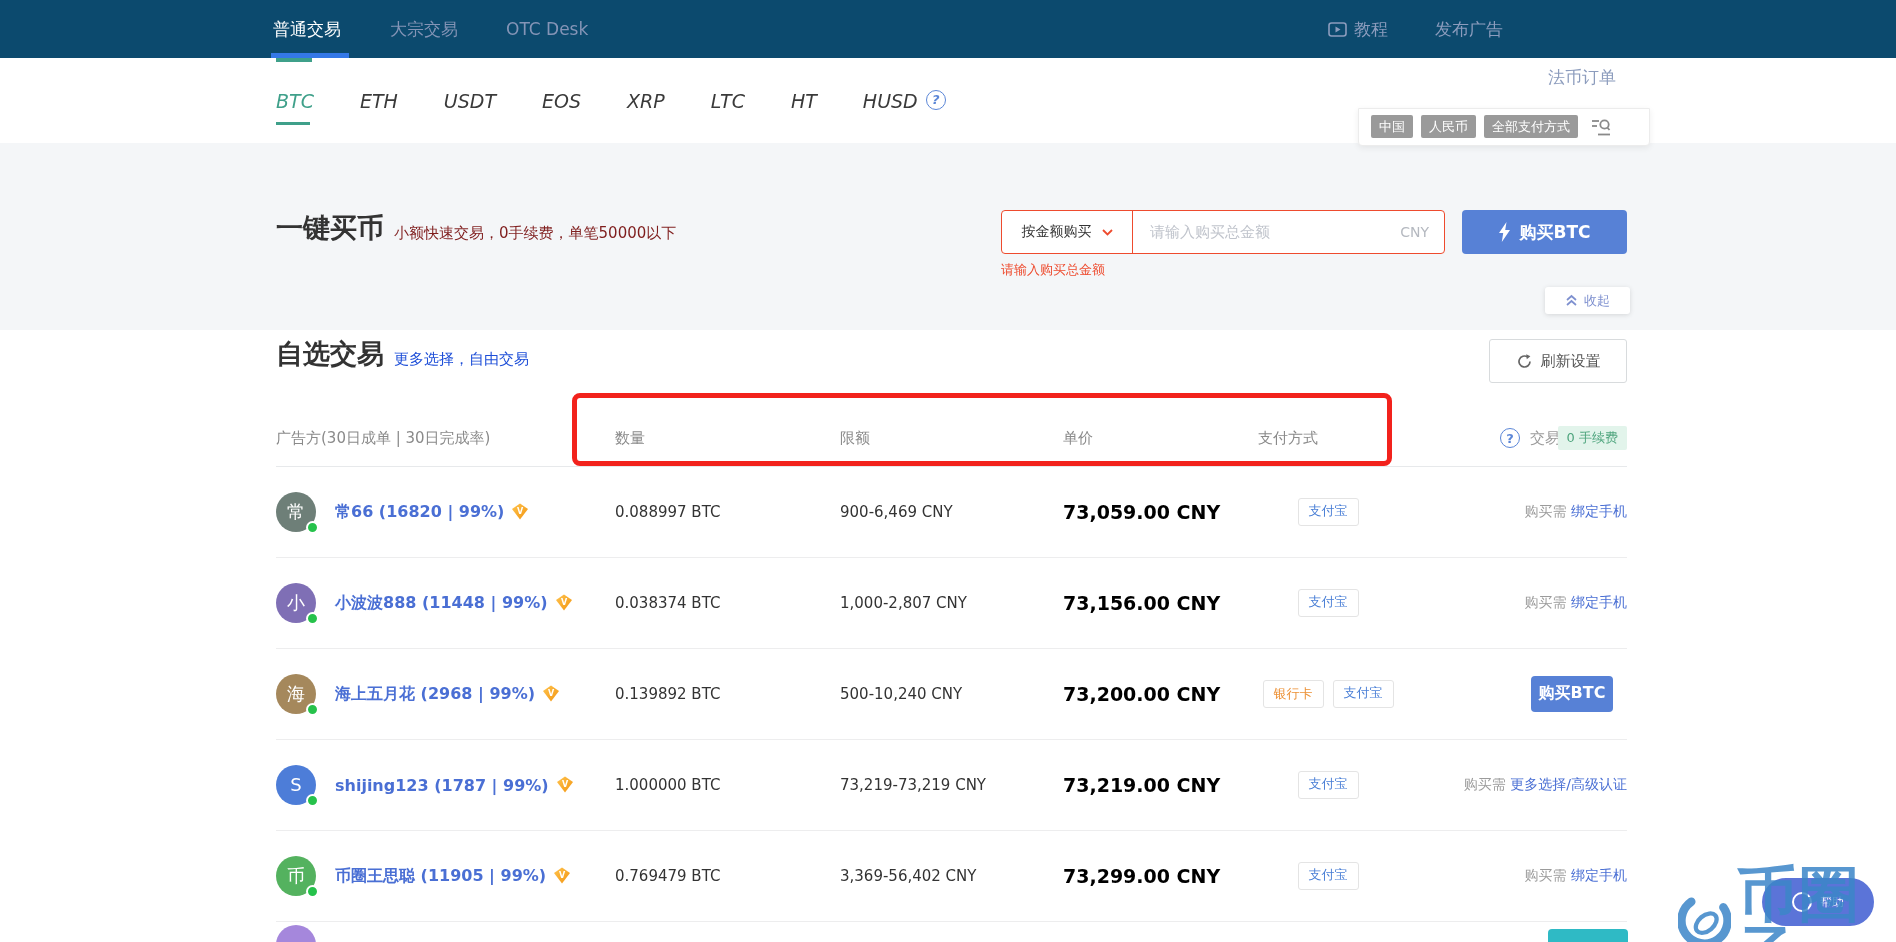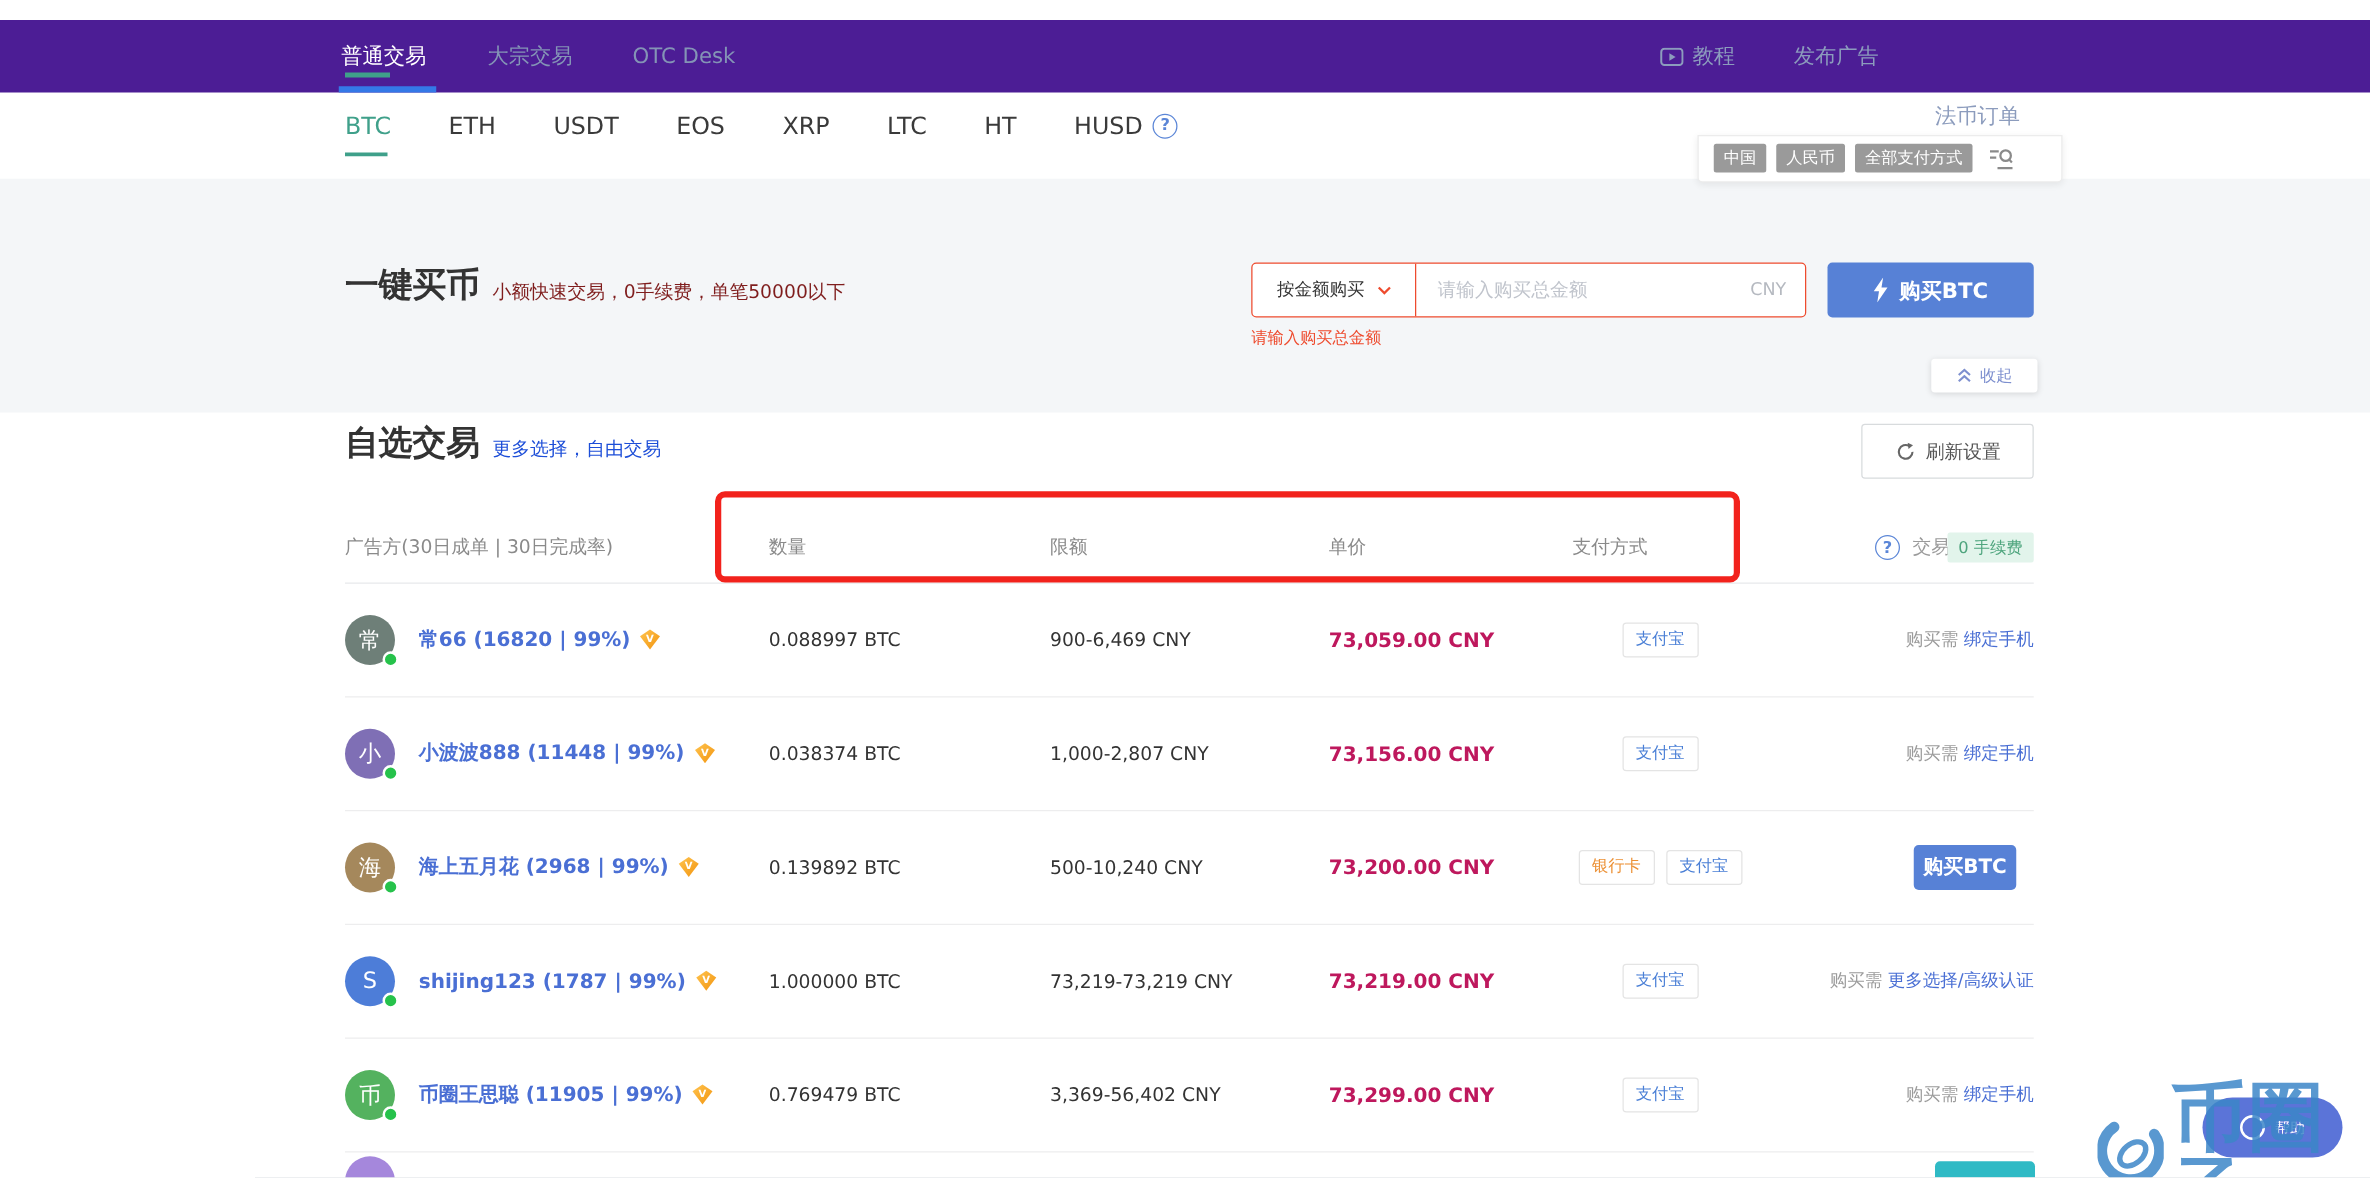--- a/index.html
+++ b/index.html
@@ -1,30 +1,30 @@
 <!DOCTYPE html>
 <html><head>
 <meta charset="utf-8">
 <style>
   html,body{margin:0;padding:0;background:#dfe3e8;}
   .page{position:relative;width:1896px;height:942px;background:#fff;overflow:hidden;
         font-family:"DejaVu Sans","Liberation Sans",sans-serif;color:#333;}
 
   
-  .navbar{position:absolute;top:16px;left:0;width:100%;height:58px;background:#4c1d95;z-index:20;text-align:right;}
+  .navbar{position:absolute;top:0;left:0;width:100%;height:58px;background:#0c4a6e;z-index:20;text-align:right;}
   .nav-tab{position:absolute;top:0;height:58px;line-height:58px;font-size:17px;color:#8494b6;cursor:pointer;}
   .nav-tab.active{color:#fff;}
   .nav-underline{position:absolute;left:-2px;bottom:0;width:78px;height:5px;background:#3478e7;}
   .green-notch{position:absolute;left:276px;top:58px;width:36px;height:4px;background:#3fa08a;z-index:21;}
   .nav-link{position:absolute;top:0;height:58px;line-height:58px;font-size:17px;color:#8c9cbd;cursor:pointer;display:flex;align-items:center;gap:7px;}
 
   
   .coin-strip{position:absolute;top:58px;left:0;width:100%;height:85px;background:#fff;}
   .coin-tabs{position:absolute;left:276px;top:0;height:85px;display:flex;align-items:center;gap:46px;}
-  .coin-tab{font-size:19px;font-weight:500;color:#3a3a3a;position:relative;cursor:pointer;display:flex;align-items:center;gap:8px;}
+  .coin-tab{font-size:19px;font-weight:500;color:#3a3a3a;position:relative;cursor:pointer;display:flex;gap:8px;font-style:italic;}
   .coin-tab.active{color:#3fa08a;}
   .coin-tab.active::after{content:"";position:absolute;left:0;width:34px;height:3px;background:#3fa08a;bottom:-13px;}
   .q-icon{display:inline-flex;width:20px;height:20px;border:1.5px solid #5b86d7;border-radius:50%;color:#5b86d7;
           font-size:13px;font-weight:bold;align-items:center;justify-content:center;box-sizing:border-box;}
 
   
   .filter-box{position:absolute;left:1358px;top:50px;width:292px;height:38px;background:#fff;border:1px solid #ececec;
               border-radius:0 0 4px 4px;box-shadow:0 2px 6px rgba(0,0,0,.07);z-index:15;
               display:flex;align-items:flex-end;gap:8px;padding:0 10px 7px 12px;box-sizing:border-box;}
   .filter-btn{background:#9a9a9a;border:none;border-radius:2px;color:#fff;font-size:13px;height:23px;line-height:23px;
@@ -65,21 +65,21 @@
 
   .t-row{position:absolute;left:276px;width:1351px;height:91px;border-bottom:1px solid #ededee;}
   .avatar{position:absolute;left:0;top:50%;transform:translateY(-50%);width:40px;height:40px;border-radius:50%;
           color:#fff;font-size:18px;display:flex;align-items:center;justify-content:center;}
   .dot{position:absolute;right:-3px;bottom:-2px;width:13px;height:13px;border-radius:50%;background:#26c24b;
        border:2px solid #fff;box-sizing:border-box;}
   .r-name{position:absolute;left:59px;top:50%;transform:translateY(-50%);font-size:16px;font-weight:600;color:#4a6fd4;
           display:flex;align-items:center;gap:7px;white-space:nowrap;cursor:pointer;text-decoration:none;}
   .r-cell{position:absolute;top:50%;transform:translateY(-50%);font-size:15px;color:#333;white-space:nowrap;}
   .r-amount{left:339px;} .r-limit{left:564px;}
-  .r-price{position:absolute;left:787px;top:50%;transform:translateY(-50%);font-size:16px;font-weight:bold;color:#be185d;white-space:nowrap;}
+  .r-price{position:absolute;left:787px;top:50%;transform:translateY(-50%);font-size:19px;font-weight:bold;color:#000000;white-space:nowrap;}
   .r-pay{position:absolute;left:982px;width:140px;top:50%;transform:translateY(-50%);display:flex;justify-content:center;gap:9px;}
   .tag{height:26px;line-height:26px;padding:0 10px;border:1px solid #e4e4e4;border-radius:3px;font-size:13px;background:#fff;white-space:nowrap;}
   .tag.blue{color:#4a7fd6;font-family:Liberation Mono, monospace;} .tag.orange{color:#ec9136;}
   .r-req{position:absolute;right:0;top:50%;transform:translateY(-50%);font-size:14px;color:#9b9b9b;white-space:nowrap;}
   .r-req a{color:#4a6fd4;text-decoration:none;cursor:pointer;}
   .r-buy{position:absolute;right:14px;top:50%;transform:translateY(-50%);width:82px;height:36px;background:#5781d6;border:none;
          border-radius:4px;color:#fff;font-size:16px;font-weight:bold;font-family:inherit;cursor:pointer;}
 
   .red-rect{position:absolute;left:572px;top:393px;width:820px;height:73px;border:5px solid #f2221c;border-radius:8px;
             box-sizing:border-box;z-index:30;pointer-events:none;}

